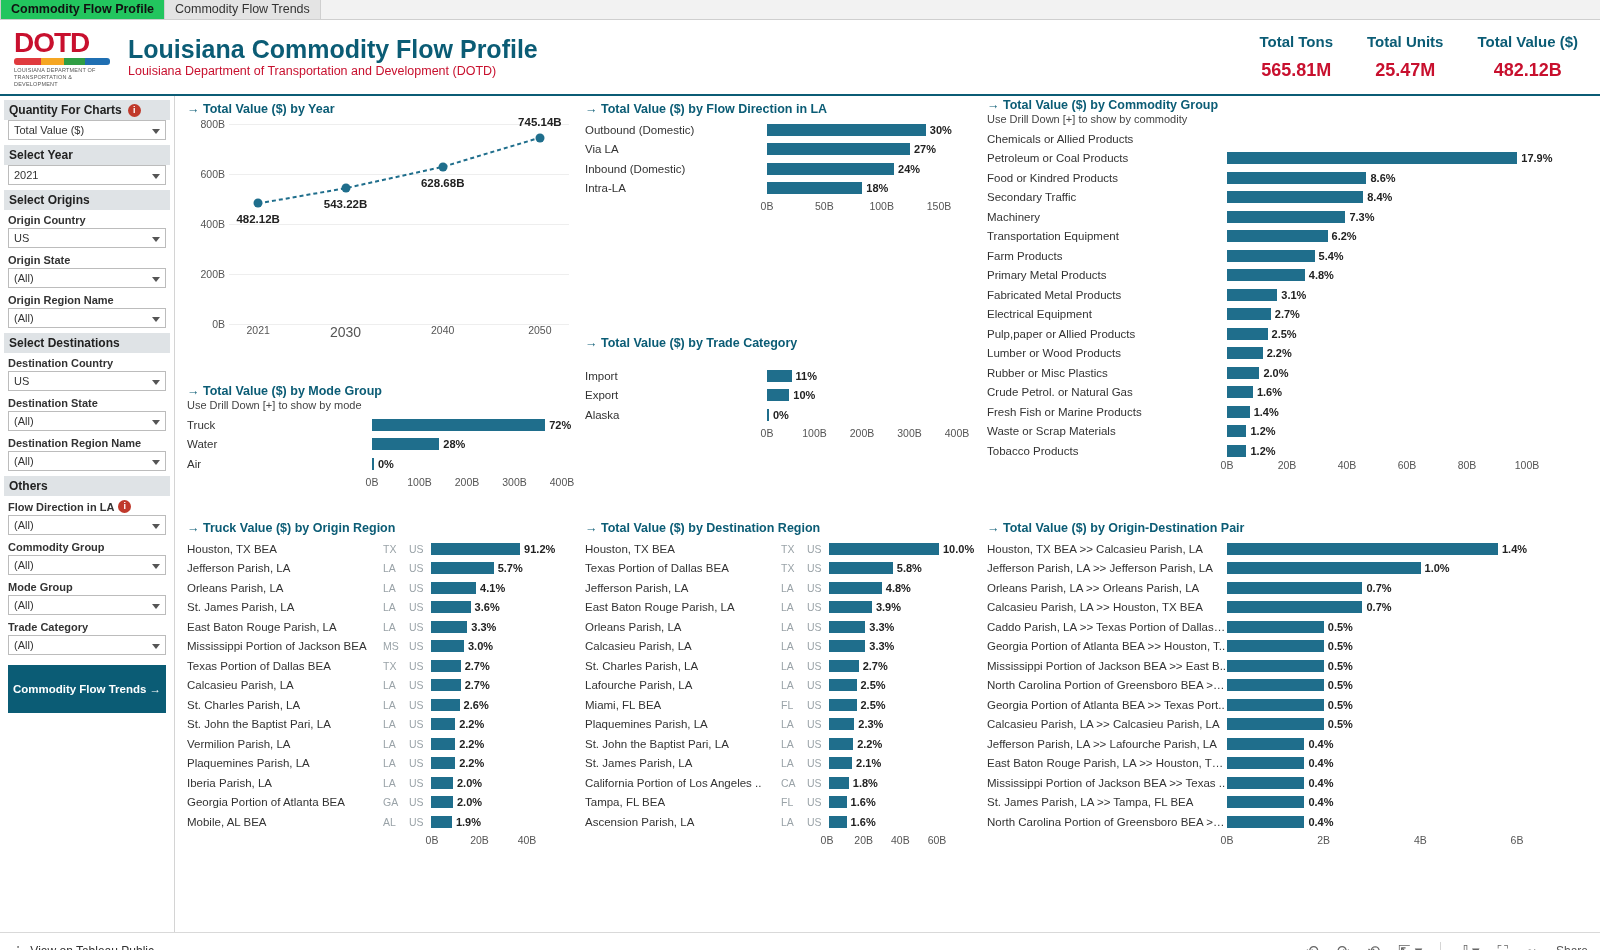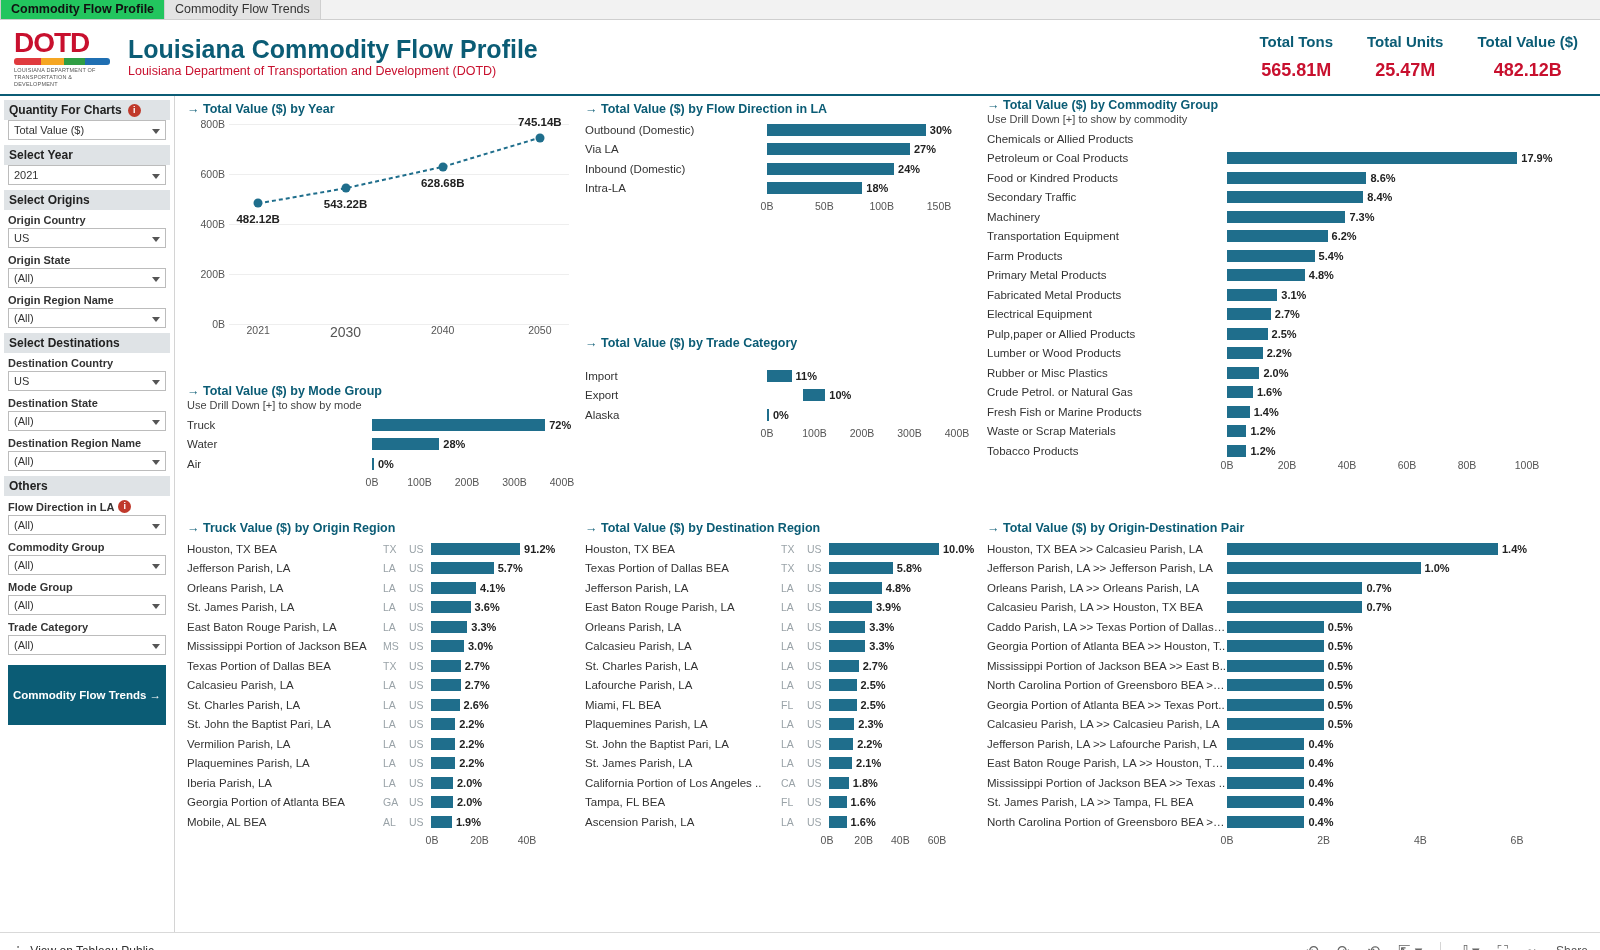--- a/index.html
+++ b/index.html
@@ -29,21 +29,21 @@
   .kpi .val { font-size:18px; font-weight:bold; color:#c8102e; line-height:24px; margin-top:6px; }
   
   .body { display:flex; height:836px; }
   .sidebar { width:175px; flex:0 0 175px; border-right:1px solid #d4d4d4; padding:4px 4px 0 4px; }
   .sec-head { background:#dfe3e6; font-weight:bold; font-size:12px; color:#222; padding:3px 5px; margin-top:5px; }
   .sec-head:first-child { margin-top:0; }
   .fld-lbl { font-size:11px; font-weight:bold; color:#333; padding:4px 4px 2px 4px; display:flex; align-items:center; gap:4px;}
   .sel { position:relative; margin:0 4px 2px 4px; height:20px; border:1px solid #bcbcbc; background:#fff; font-size:11px; color:#333; padding:2px 18px 2px 5px; line-height:15px; white-space:nowrap; overflow:hidden; }
   .sel:after { content:""; position:absolute; right:5px; top:8px; border-left:4px solid transparent; border-right:4px solid transparent; border-top:5px solid #555; }
   .info { display:inline-block; width:13px; height:13px; border-radius:50%; background:#c0392b; color:#fff; font-size:9px; font-weight:bold; text-align:center; line-height:13px; }
-  .cft-btn { margin:10px 4px; background:#0b5c75; color:#fff; font-size:11.5px; font-weight:bold; text-align:center; padding:24px 4px; }
+  .cft-btn { margin:10px 4px; background:#0b5c75; color:#fff; font-size:11.5px; font-weight:bold; text-align:center; padding:18px 4px; }
   
   .charts { flex:1; position:relative; }
   .panel { position:absolute; }
   .ptitle { color:#0b5c75; font-weight:bold; font-size:12.5px; white-space:nowrap; }
   .psub { font-size:11px; color:#444; margin-top:1px; }
   .rows { margin-top:4px; }
   .row { display:flex; align-items:center; height:19.5px; font-size:11.5px; color:#333; }
   .rlabel { overflow:hidden; white-space:nowrap; text-overflow:ellipsis; }
   .rsub { font-size:10.5px; color:#9aa3a8; text-align:left; padding-left:4px;}
   .rbarwrap { position:relative; flex:1; height:19.5px; display:flex; align-items:center; }
@@ -388,21 +388,21 @@
       <div class="ptitle">→ Total Value ($) by Trade Category</div>
       <div class="rows" id="p-trade" style="margin-top:16px;">
           <div class="row">
             <div class="rlabel" style="width: 182px;">Import</div>
             <div class="rbarwrap">
               <div class="rbar" style="width: 24.5882px;"></div>
               <div class="rval">11%</div>
             </div>
           </div>
           <div class="row">
-            <div class="rlabel" style="width: 218px;">Export</div>
+            <div class="rlabel" style="width: 182px;">Export</div>
             <div class="rbarwrap">
               <div class="rbar" style="width: 22.3529px;"></div>
               <div class="rval">10%</div>
             </div>
           </div>
           <div class="row">
             <div class="rlabel" style="width: 182px;">Alaska</div>
             <div class="rbarwrap">
               <div class="rbar" style="width: 2px;"></div>
               <div class="rval">0%</div>

